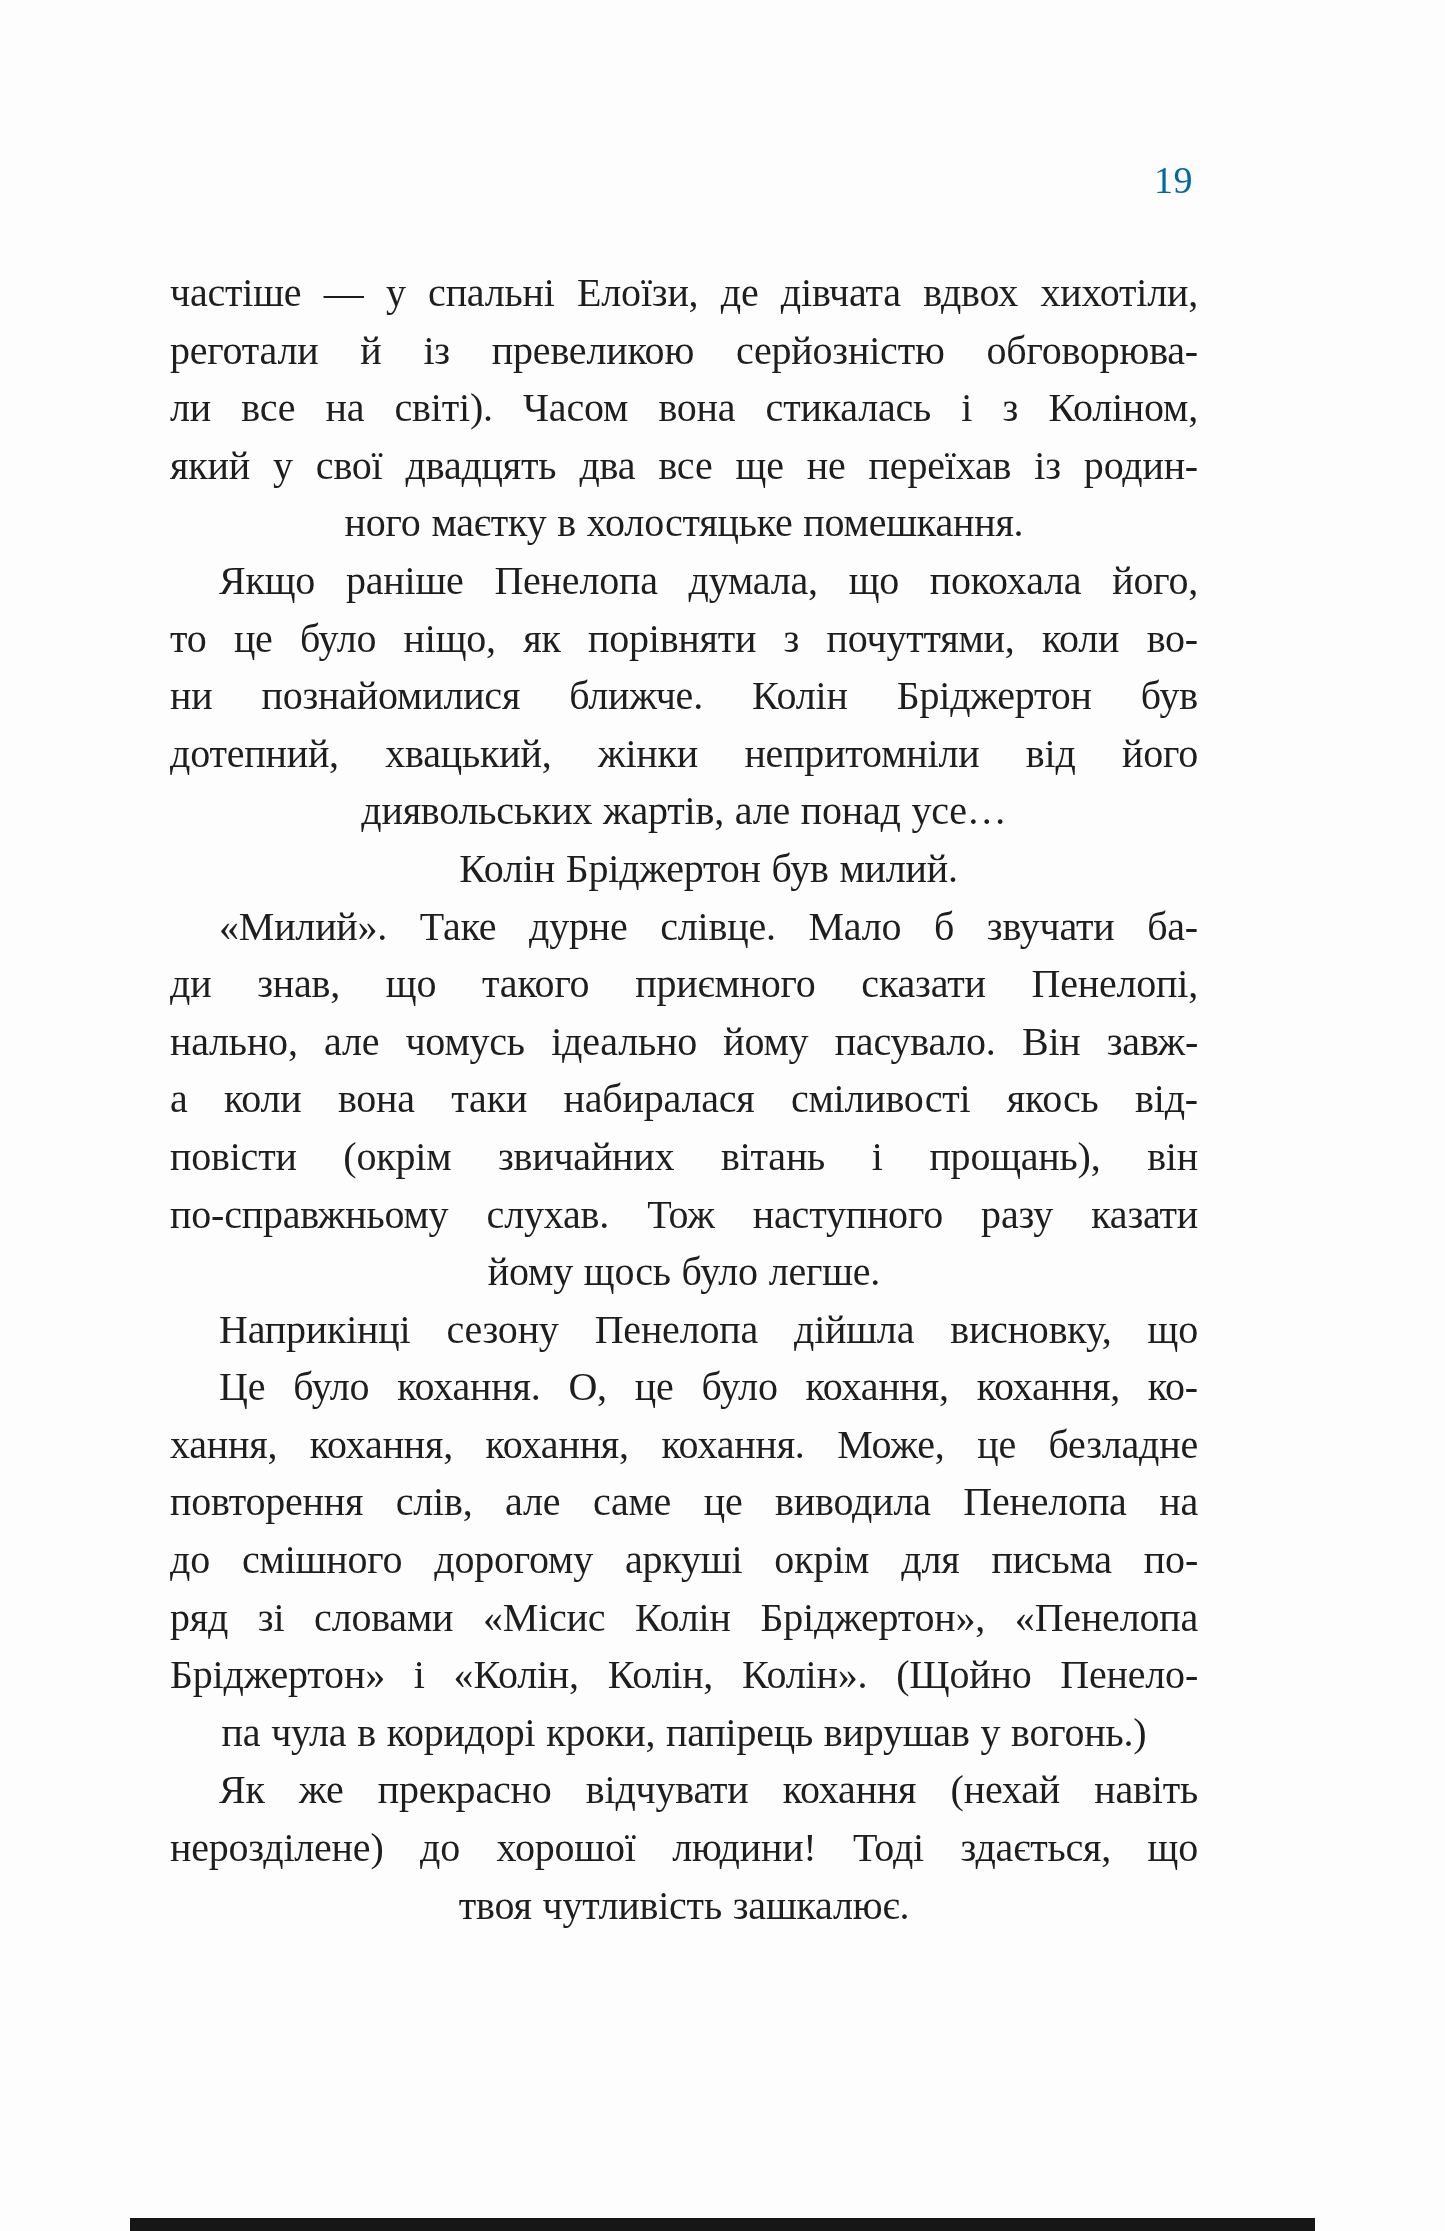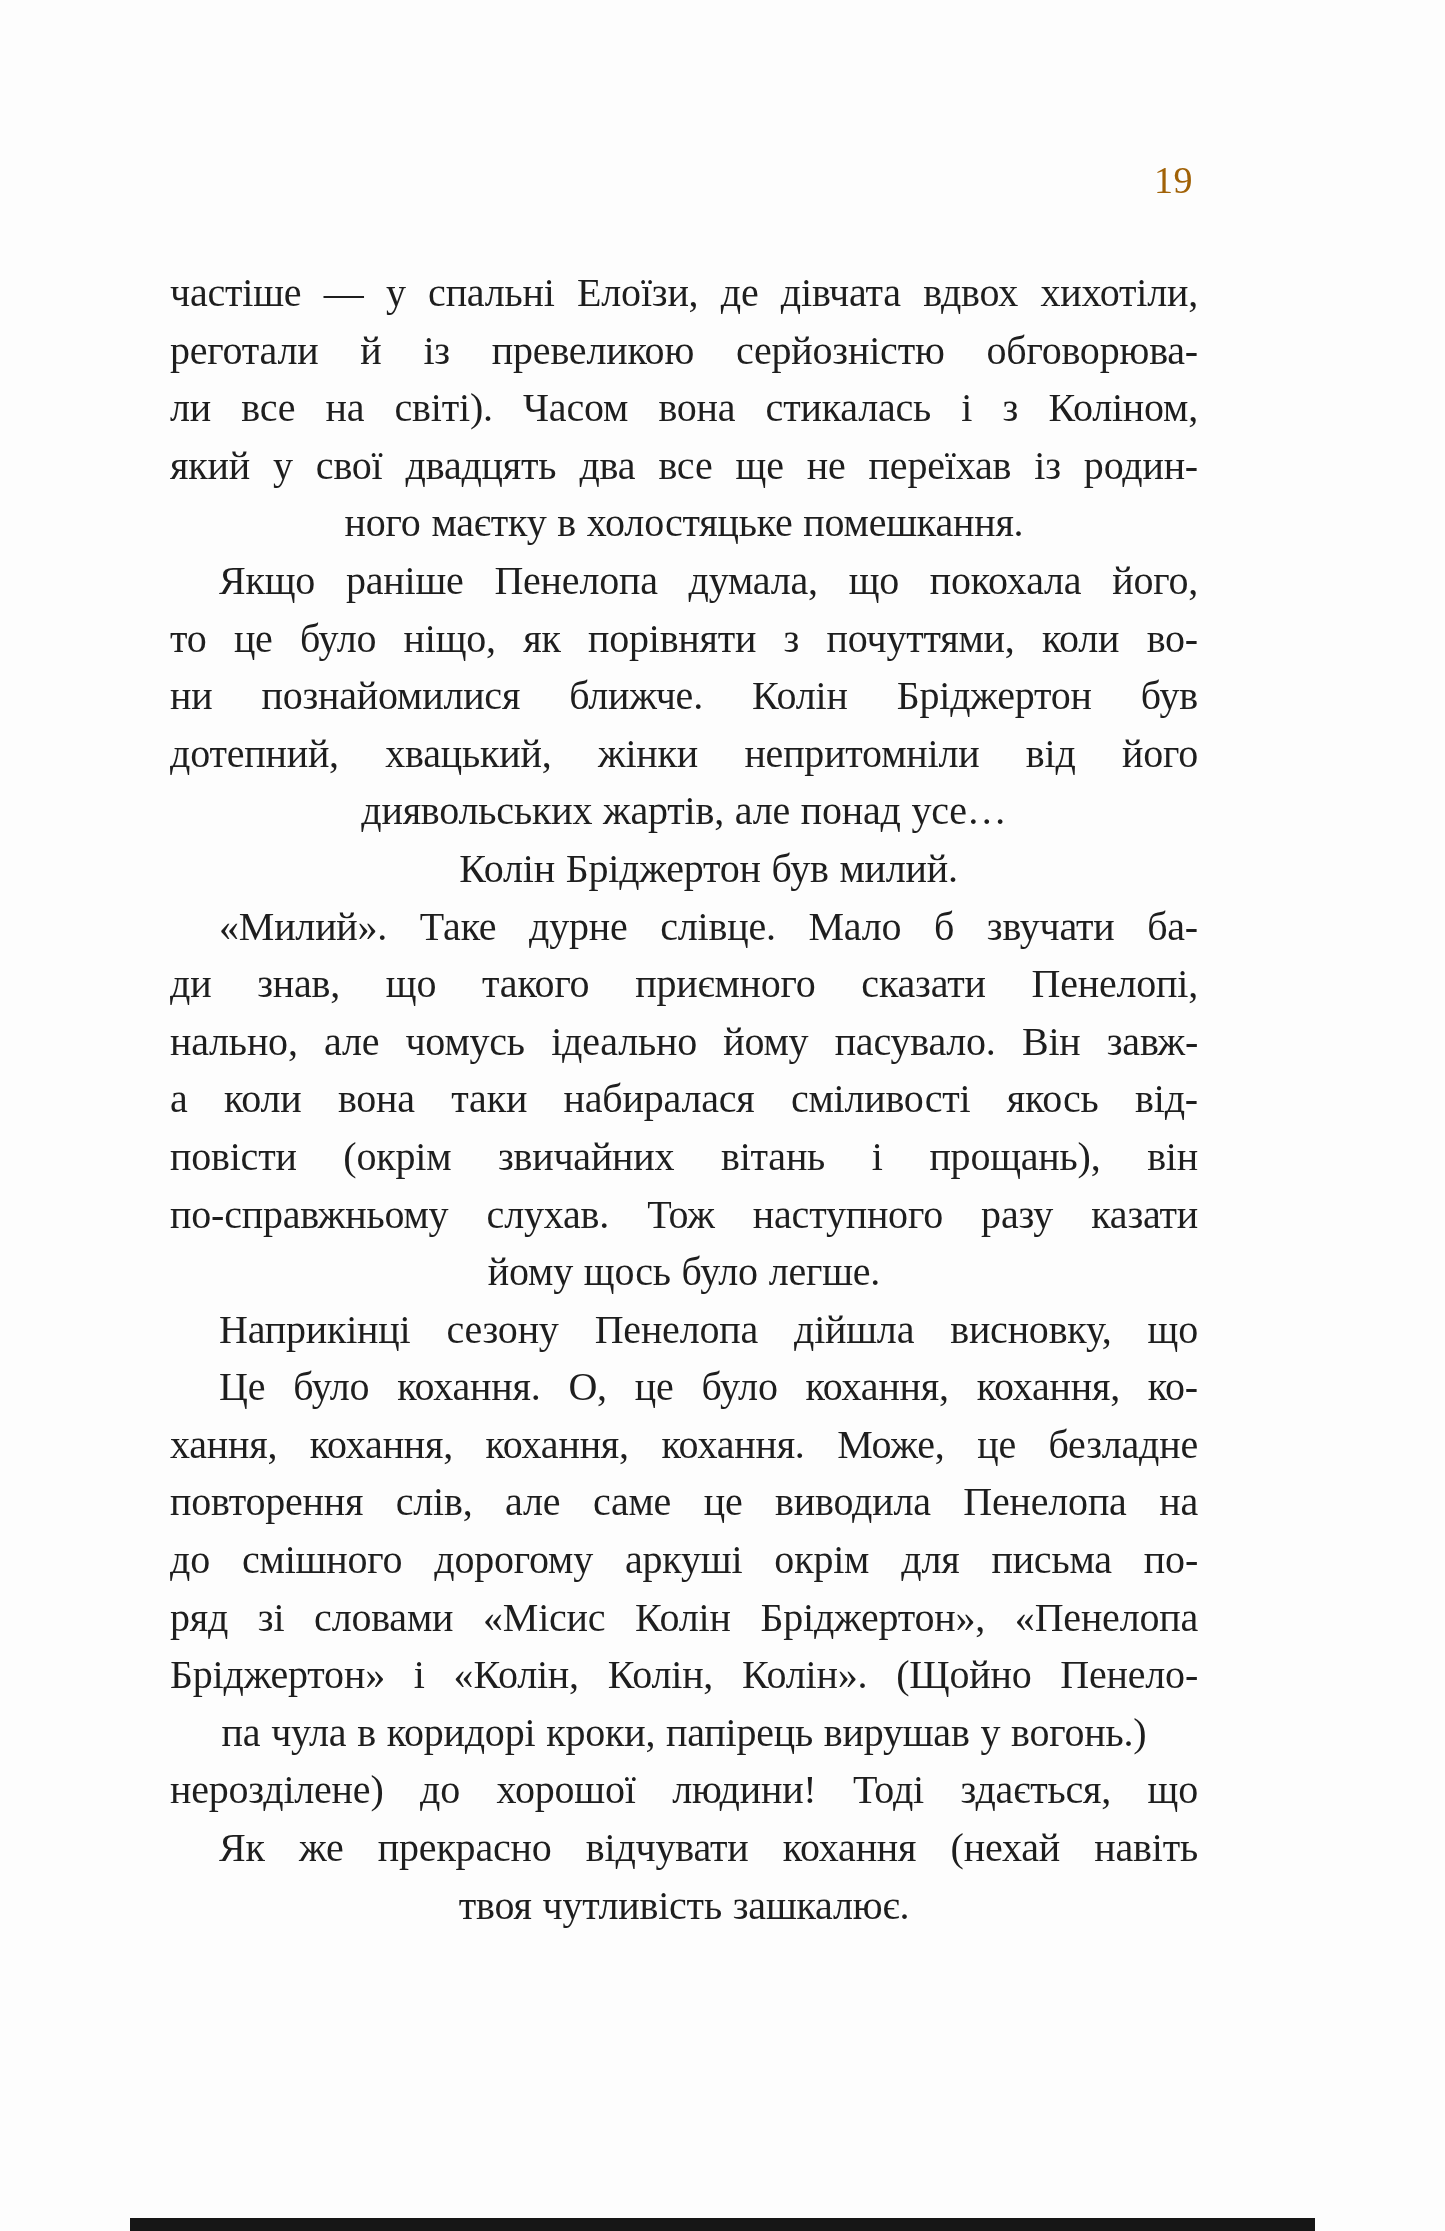--- a/index.html
+++ b/index.html
@@ -17,21 +17,21 @@
   .page {
     position: absolute;
     inset: 0;
   }
   .page-number {
     position: absolute;
     top: 158px;
     right: 252px;
     font-size: 38px;
     line-height: 44px;
-    color: #a16207;
+    color: #0369a1;
     letter-spacing: 0.5px;
   }
   .text-block {
     position: absolute;
     left: 170px;
     top: 264px;
     width: 1028px;
   }
   .line {
     font-size: 40px;
@@ -85,19 +85,19 @@
       <div class="line just">по-справжньому слухав. Тож наступного разу казати</div>
       <div class="line">йому щось було легше.</div>
       <div class="line indent just">Наприкінці сезону Пенелопа дійшла висновку, що</div>
       <div class="line indent just">Це було кохання. О, це було кохання, кохання, ко-</div>
       <div class="line just">хання, кохання, кохання, кохання. Може, це безладне</div>
       <div class="line just">повторення слів, але саме це виводила Пенелопа на</div>
       <div class="line just">до смішного дорогому аркуші окрім для письма по-</div>
       <div class="line just">ряд зі словами «Місис Колін Бріджертон», «Пенелопа</div>
       <div class="line just">Бріджертон» і «Колін, Колін, Колін». (Щойно Пенело-</div>
       <div class="line">па чула в коридорі кроки, папірець вирушав у вогонь.)</div>
+      <div class="line indent just">Як же прекрасно відчувати кохання (нехай навіть</div>
       <div class="line just">нерозділене) до хорошої людини! Тоді здається, що</div>
-      <div class="line indent just">Як же прекрасно відчувати кохання (нехай навіть</div>
       <div class="line">твоя чутливість зашкалює.</div>
     </main>
 
   <div class="bottom-bar"></div>
 </div>
 
 </body></html>

